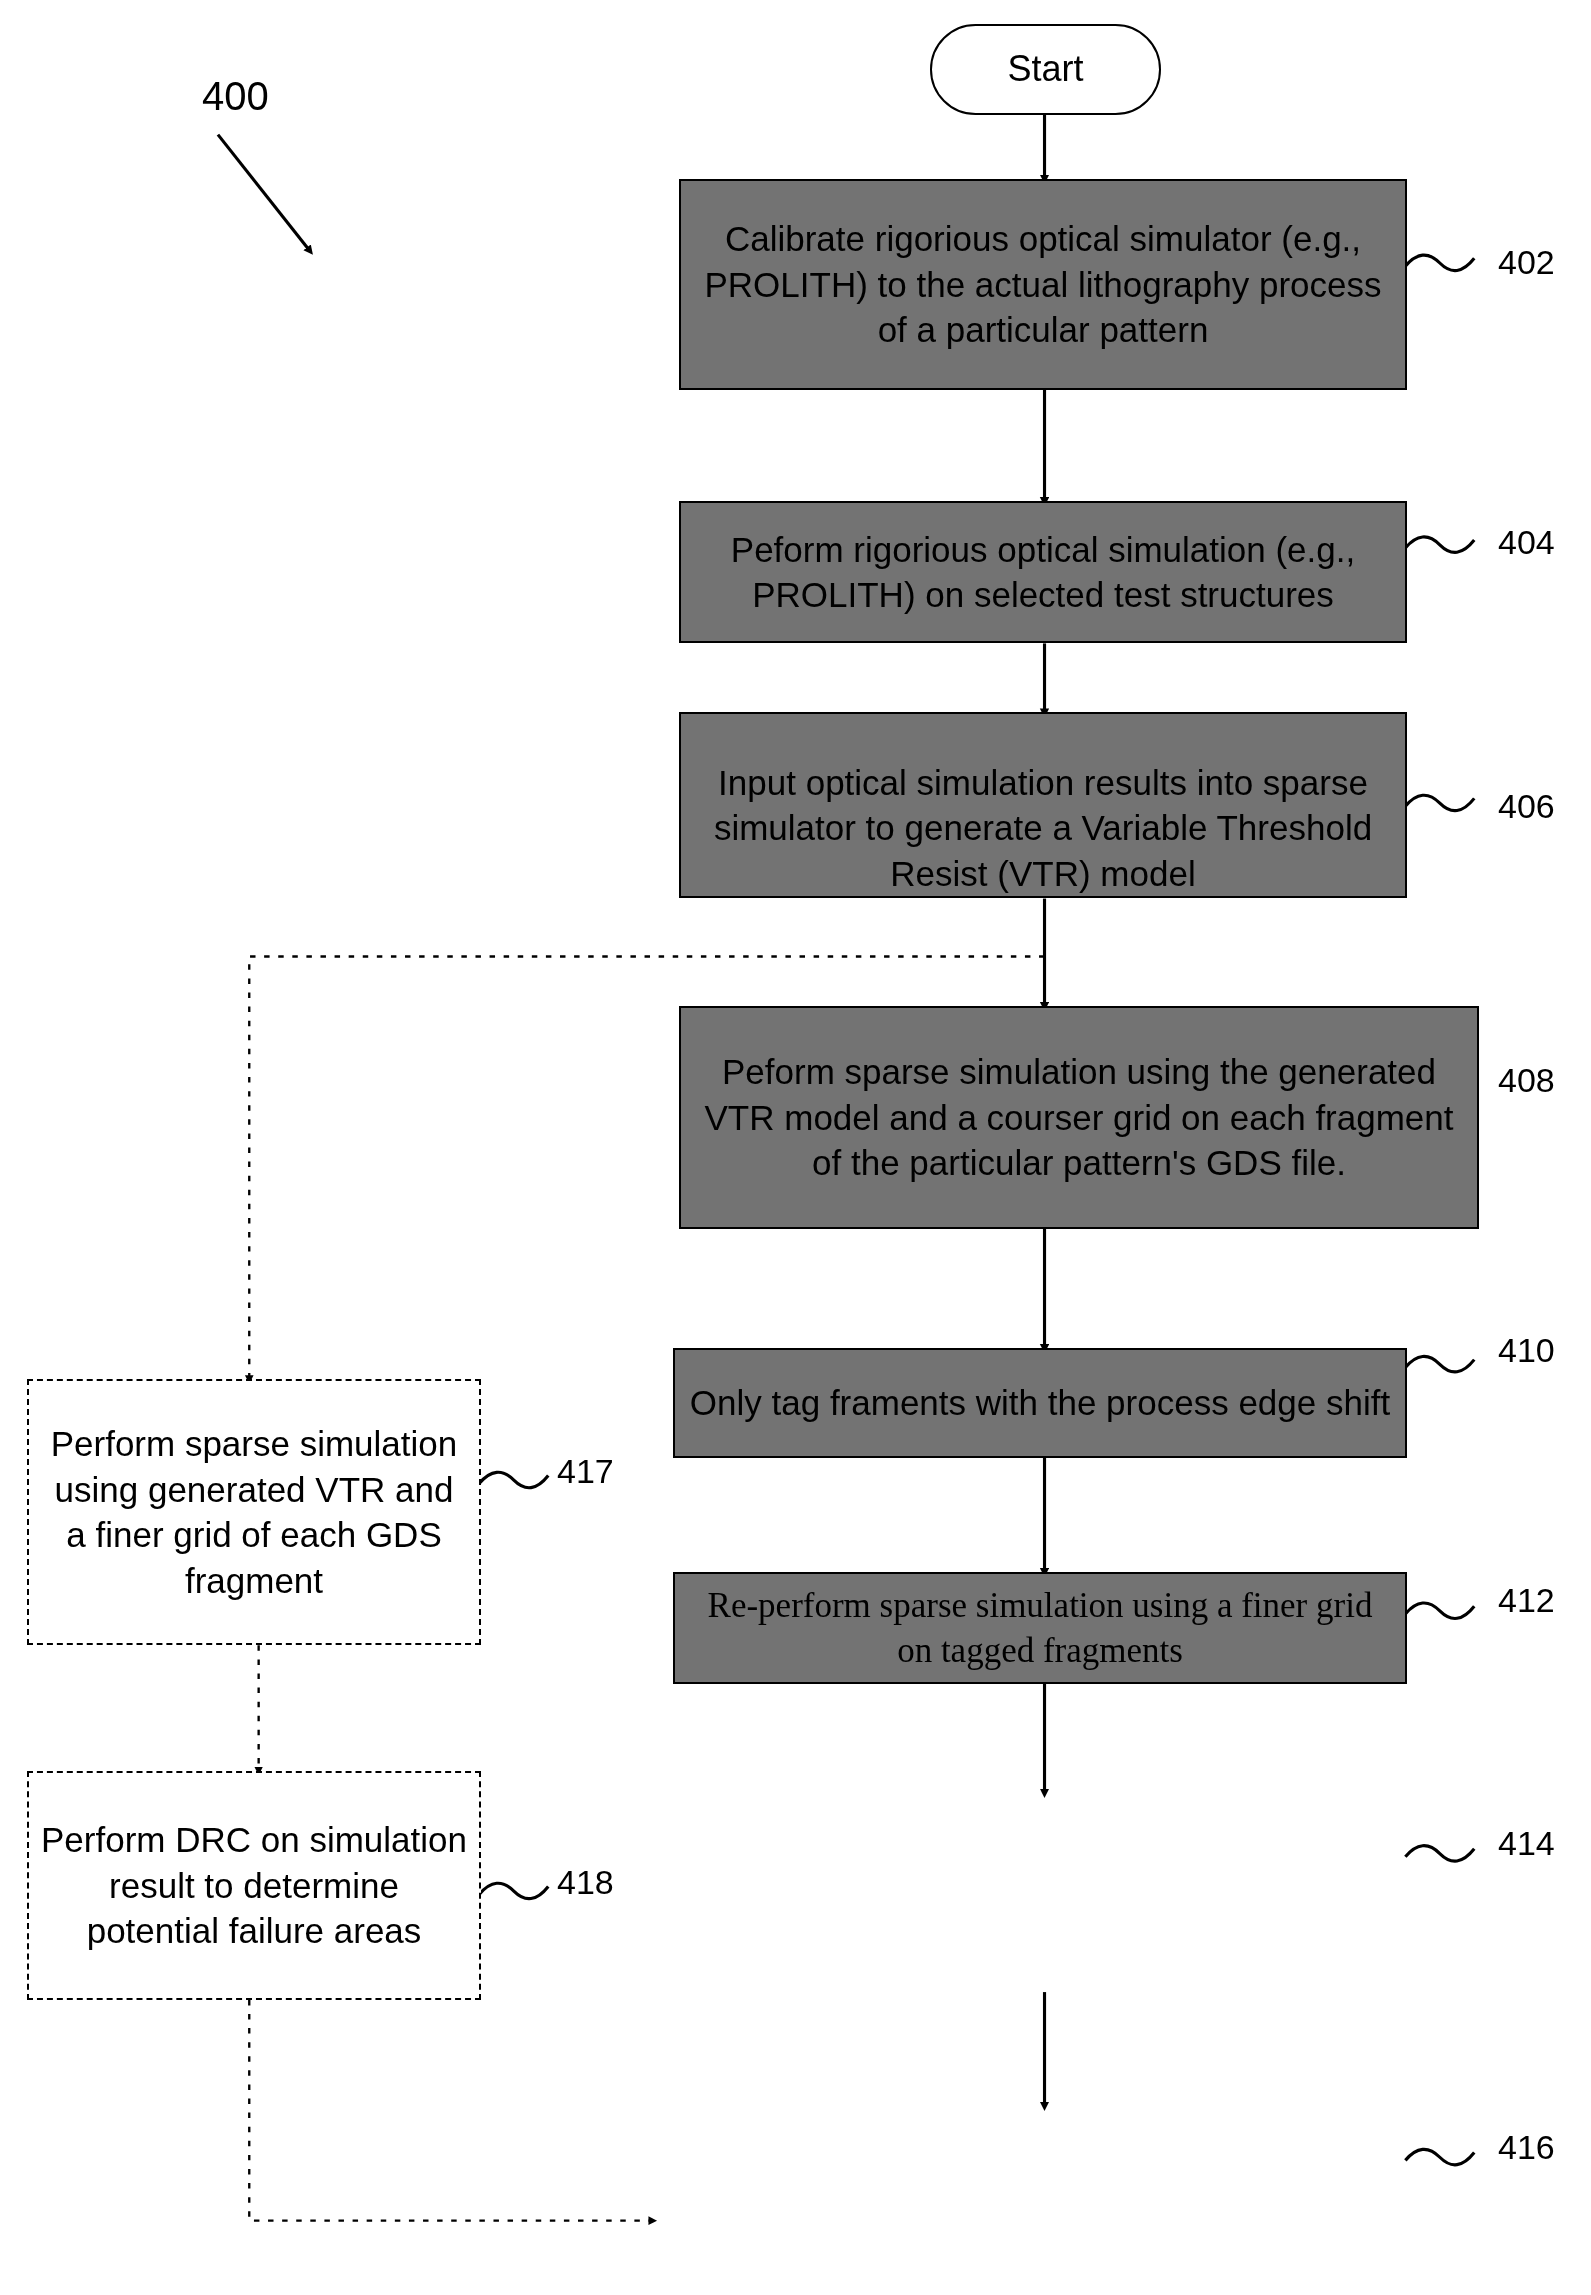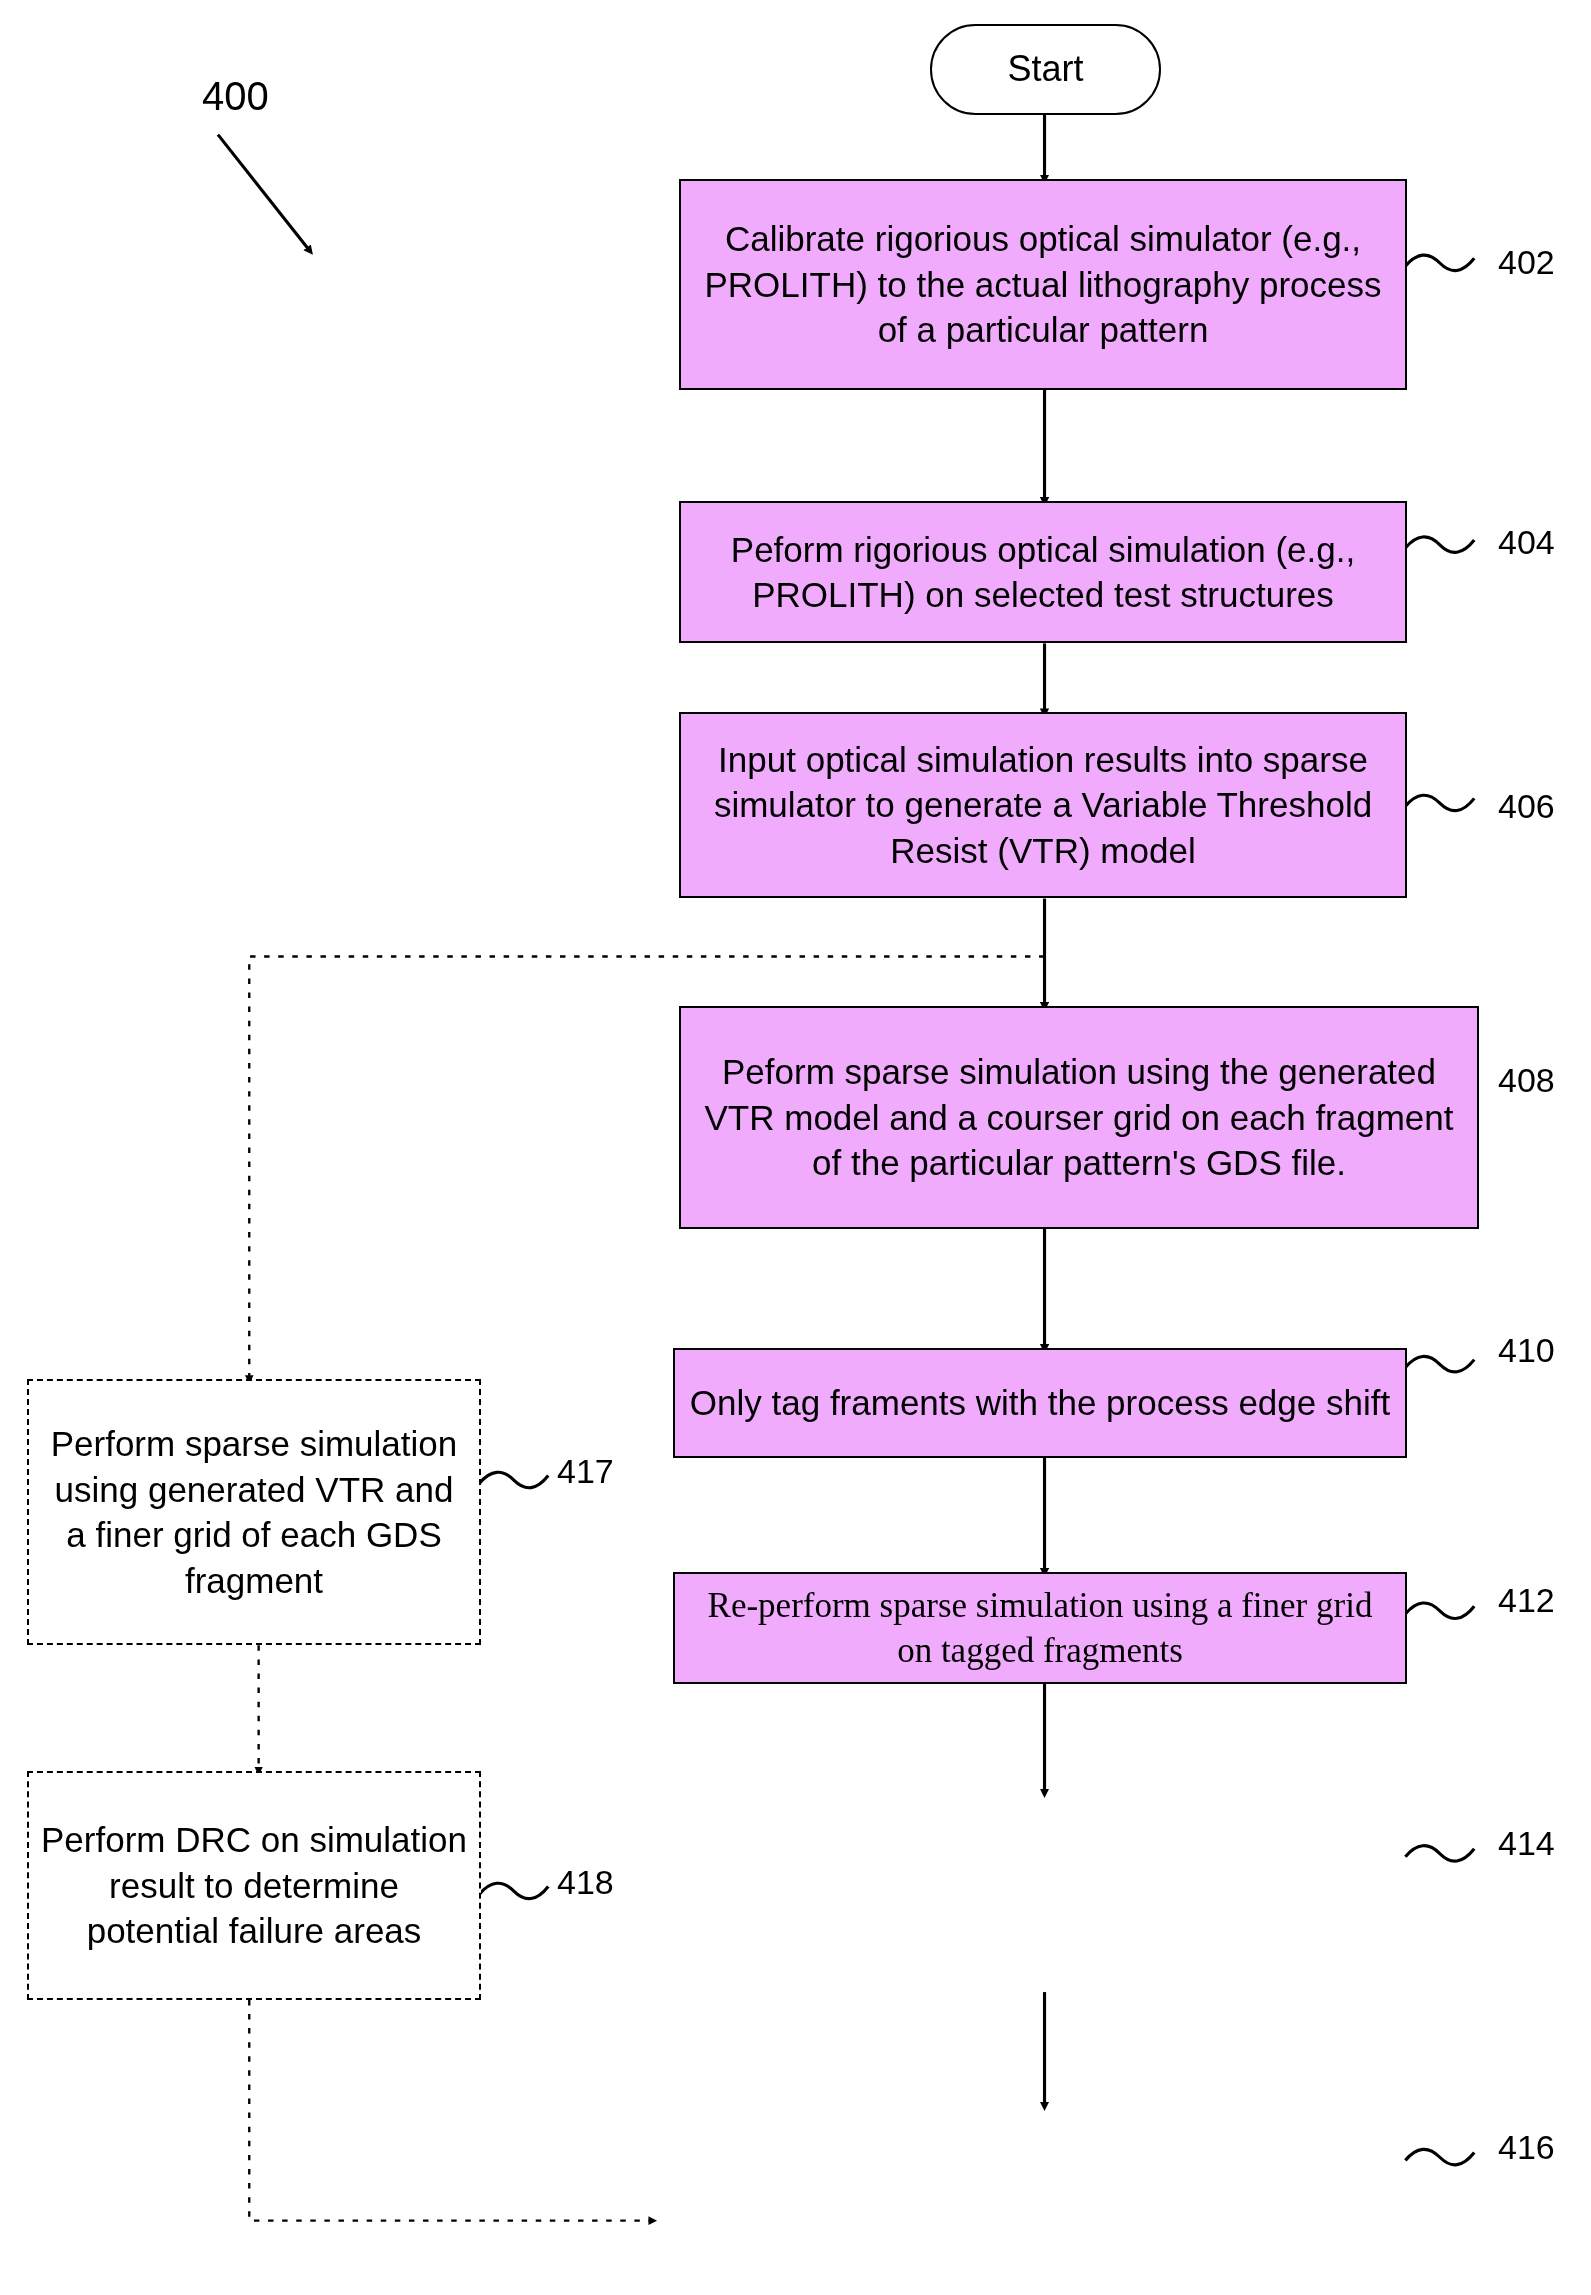--- a/index.html
+++ b/index.html
@@ -23,21 +23,21 @@
     box-sizing: border-box;
     display: flex;
     align-items: center;
     justify-content: center;
     text-align: center;
     line-height: 1.30;
     color: #000;
   }
   .solid-box {
     border: 2.3px solid #000;
-    background: #f0abfc;
+    background: #737373;
   }
   .dashed-box {
     border: 2.3px dashed #000;
     background: #fff;
   }
   .terminal {
     border: 2.3px solid #000;
     border-radius: 70px;
     background: #fff;
   }
@@ -128,21 +128,21 @@
   <div class="node solid-box" style="left:679px; top:179px; width:728px; height:211px; font-size:35px;">
     <span class="txt">Calibrate rigorious optical simulator (e.g., PROLITH) to the actual lithography process of a particular pattern</span>
   </div>
   <div class="ref" style="left:1498px; top:243px;">402</div>
 
   <div class="node solid-box" style="left:679px; top:501px; width:728px; height:142px; font-size:35px;">
     <span class="txt">Peform rigorious optical simulation (e.g., PROLITH) on selected test structures</span>
   </div>
   <div class="ref" style="left:1498px; top:523px;">404</div>
 
-  <div class="node solid-box" style="left:679px; top:712px; width:728px; height:186px; font-size:35px;">
+  <div class="node solid-box" style="left:679px; top:712px; width:728px; height:186px; font-size:35px;align-items:flex-end;">
     <span class="txt">Input optical simulation results into sparse simulator to generate a Variable Threshold Resist (VTR) model</span>
   </div>
   <div class="ref" style="left:1498px; top:787px;">406</div>
 
   <div class="node solid-box" style="left:679px; top:1006px; width:800px; height:223px; font-size:35px;">
     <span class="txt">Peform sparse simulation using the generated VTR model and a courser grid on each fragment of the particular pattern's GDS file.</span>
   </div>
   <div class="ref" style="left:1498px; top:1272px;"></div>
   <div class="ref" style="left:1498px; top:1061px;">408</div>
 

